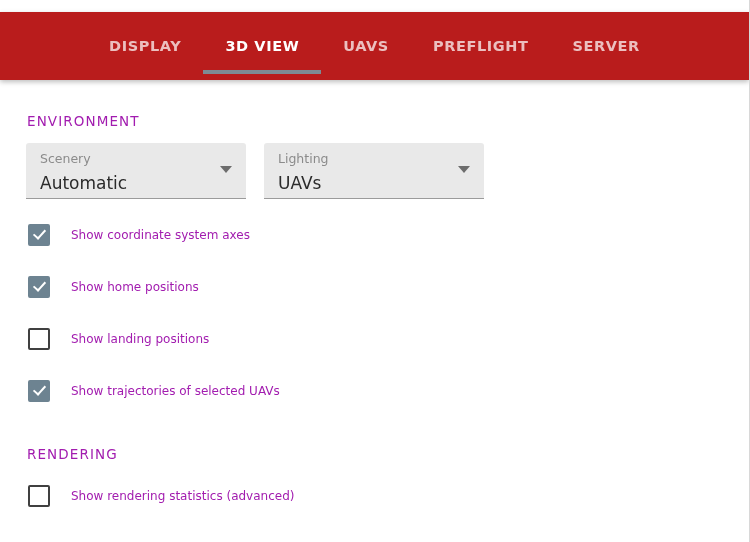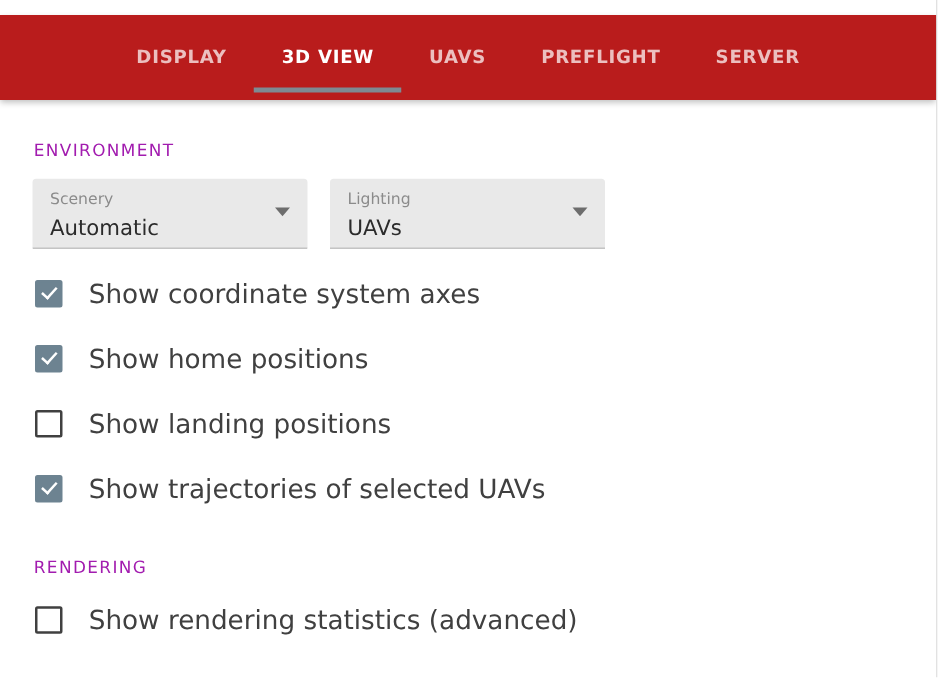--- a/index.html
+++ b/index.html
@@ -158,22 +158,22 @@
     left: 5.5px;
     top: 1px;
     width: 5px;
     height: 10px;
     border: solid #ffffff;
     border-width: 0 2.4px 2.4px 0;
     transform: rotate(42deg);
   }
   .check-label {
     margin-left: 21px;
-    font-size: 21px;
-    color: #404040;
+    font-size: 12px;
+    color: #a21caf;
   }
 
   .rendering-list { padding-top: 8px; }
 </style>
 </head>
 <body>
 
 <div id="app">
 
   <div class="tabbar">

